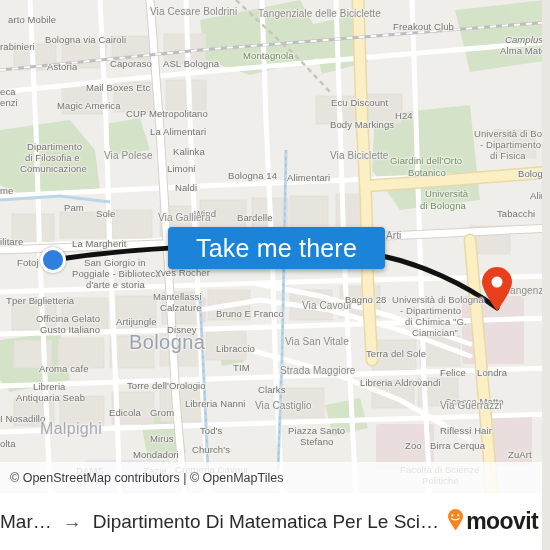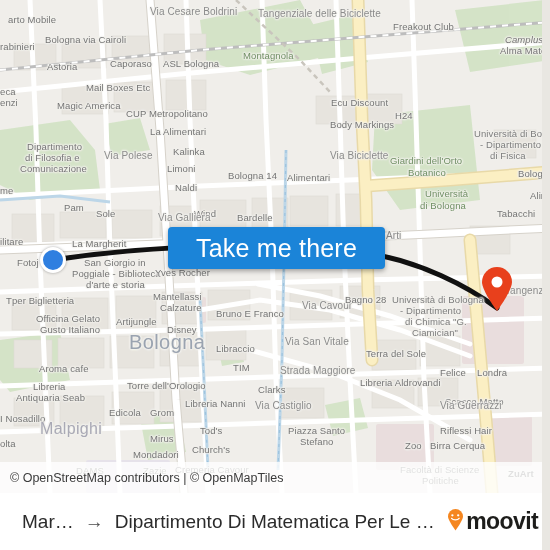--- a/index.html
+++ b/index.html
@@ -38,21 +38,21 @@
 
   
   #attrib{position:absolute;left:0;top:462px;width:550px;height:31px;
           background:rgba(255,255,255,.78);
           display:flex;align-items:center;padding-left:10px;box-sizing:border-box;}
   #attrib .txt{font-size:12.5px;color:#3b3b3b;}
 
   
   #bottombar{position:absolute;left:0;top:493px;width:550px;height:57px;background:#fff;
              display:flex;align-items:center;}
-  #route-summary{display:flex;align-items:center;flex:1;min-width:0;padding-left:22px;}
+  #route-summary{display:flex;align-items:center;flex:1;min-width:0;}
   #route-summary .from{font-size:19px;color:#2b2b2b;white-space:nowrap;}
   #route-summary .arrow{font-size:19px;color:#4a4a4a;margin:0 11px;}
   #route-summary .to{font-size:19px;color:#2b2b2b;white-space:nowrap;overflow:hidden;
                      text-overflow:ellipsis;}
   #moovit{display:flex;align-items:center;padding-right:12px;flex:none;}
   #moovit .word{font-size:23px;font-weight:bold;color:#1d1d1b;letter-spacing:-.6px;margin-left:2px;}
 </style>
 </head>
 <body>
 
@@ -307,21 +307,21 @@
         <div class="lbl poi" style="left: 150px; top: 433px;">Mirus</div>
         <div class="lbl poi" style="left: 192px; top: 444px;">Church's</div>
         <div class="lbl poi" style="left: 133px; top: 449px;">Mondadori</div>
         <div class="lbl poi" style="left: 288px; top: 425px;">Piazza Santo</div>
         <div class="lbl poi" style="left: 300px; top: 436px;">Stefano</div>
         <div class="lbl poi" style="left: 405px; top: 440px;">Zoo</div>
         <div class="lbl poi" style="left: 440px; top: 425px;">Riflessi Hair</div>
         <div class="lbl poi" style="left: 430px; top: 440px;">Birra Cerqua</div>
         <div class="lbl poi" style="left: 400px; top: 464px;">Facoltà di Scienze</div>
         <div class="lbl poi" style="left: 422px; top: 475px;">Politiche</div>
-        <div class="lbl poi" style="left: 508px; top: 468px; font-weight: bold;">ZuArt</div>
+        <div class="lbl poi" style="left: 508px; top: 449px;">ZuArt</div>
         <div class="lbl poi" style="left: 0px; top: 413px;">I Nosadillo</div>
         <div class="lbl poi" style="left: 0px; top: 438px;">olta</div>
         <div class="lbl poi" style="left: 76px; top: 465px;">DAMS</div>
         <div class="lbl poi" style="left: 143px; top: 465px;">Zazie</div>
         <div class="lbl poi" style="left: 175px; top: 464px;">Cremeria Cavour</div>
       </div>
 
     <div class="lbl city" style="left:129px;top:337px;">Bologna</div>
     <div class="lbl area" style="left:40px;top:423px;">Malpighi</div>
 

